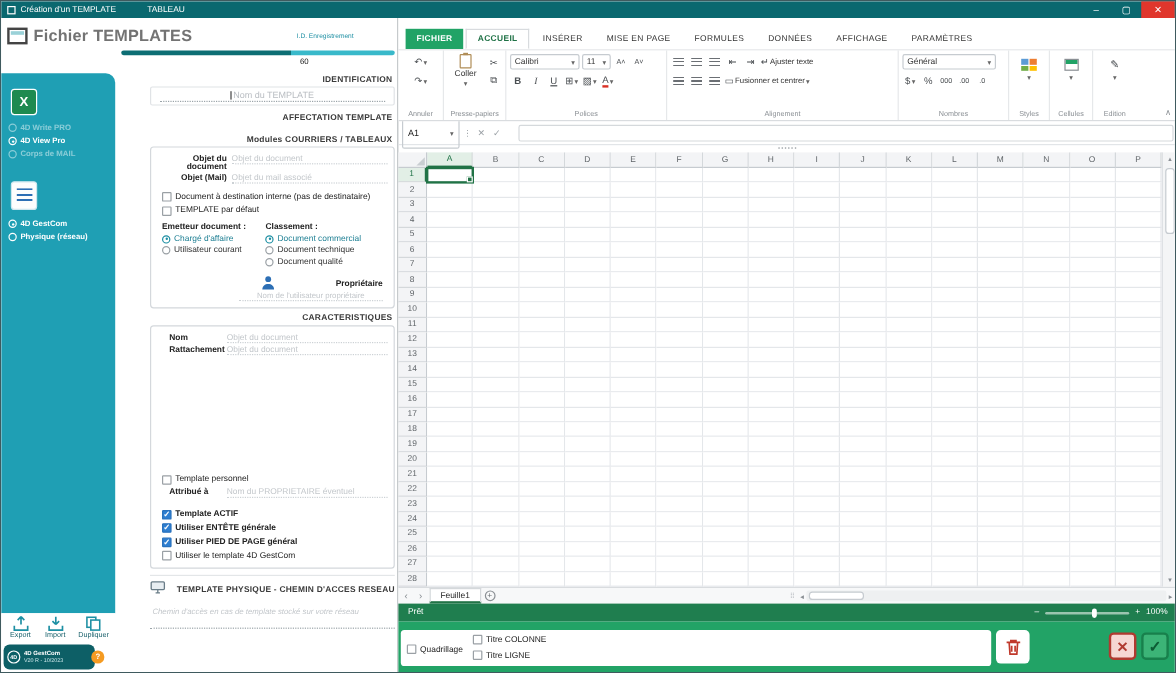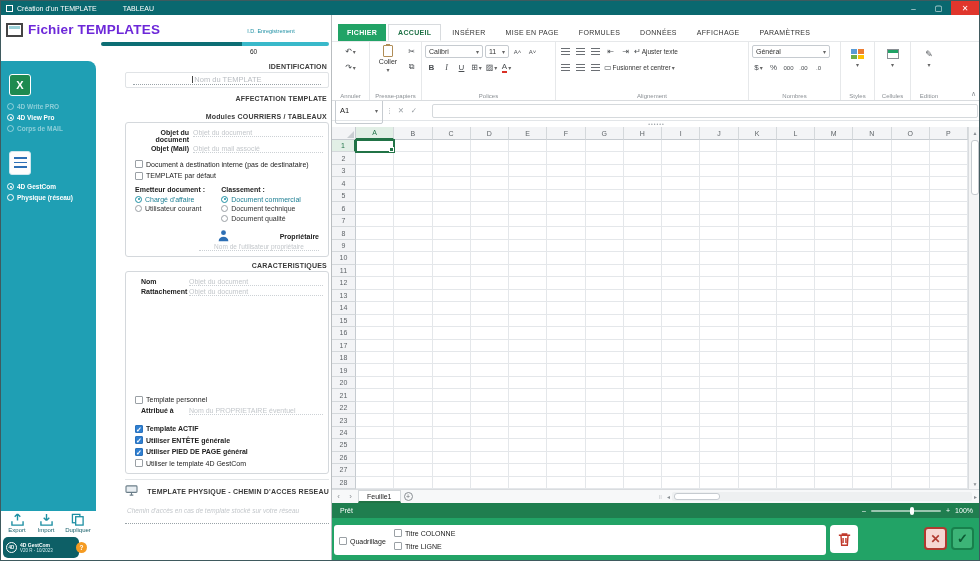--- a/index.html
+++ b/index.html
@@ -14,21 +14,21 @@
   .tb-menu { margin-left:26px; font-size:7px; }
   .tb-right { margin-left:auto; display:flex; height:100%; }
   .tb-btn { width:25px; height:100%; display:flex; align-items:center; justify-content:center; font-size:8px; color:#fff; }
   .tb-btn.close { background:#e0362c; width:28px; }
 
   
   .left-pane { position:absolute; top:14px; left:0; width:330px; height:547px; background:#fff; }
   .lp-header { position:absolute; top:0; left:0; width:330px; height:46px; background:#fff; }
   .win-icon { position:absolute; left:5px; top:8px; width:17px; height:14px; border:2px solid #444; background:#fff; }
   .win-icon::before { content:''; position:absolute; left:1px; right:1px; top:1px; height:3px; background:#9ad1d8; }
-  .lp-title { position:absolute; left:27px; top:7px; font-size:13.5px; font-weight:bold; color:#6d28d9; letter-spacing:0.2px; }
+  .lp-title { position:absolute; left:27px; top:7px; font-size:13.5px; font-weight:bold; color:#737373; letter-spacing:0.2px; }
   .id-label { position:absolute; left:215px; top:13px; width:110px; text-align:center; font-size:5.5px; color:#1d8fa3; }
   .id-line { position:absolute; left:100px; width:228px; top:27px; height:4px; border-radius:2px;
              background:linear-gradient(90deg,#0d6e74 0 62%,#39b9ca 62%); }
   .id-value { position:absolute; left:249px; top:33px; font-size:6.5px; color:#222; }
 
   .sidebar { position:absolute; top:46px; left:0; width:95px; height:450px; background:#1f9fb4; border-radius:0 8px 0 0; }
   .sb-excel { position:absolute; left:8px; top:13px; width:22px; height:22px; background:#1e8a50; border:1px solid #fff; border-radius:3px;
               color:#fff; font-weight:bold; font-size:11px; display:flex; align-items:center; justify-content:center; }
   .sb-doc { position:absolute; left:8px; top:90px; width:22px; height:24px; background:#fdfdfd; border-radius:3px; border:1px solid #cfe7ef; display:flex; align-items:center; justify-content:center; }
   .sb-doc span { display:block; width:13px; height:13px; background:repeating-linear-gradient(#2d6fb5 0 1.5px, transparent 1.5px 4.5px); }

